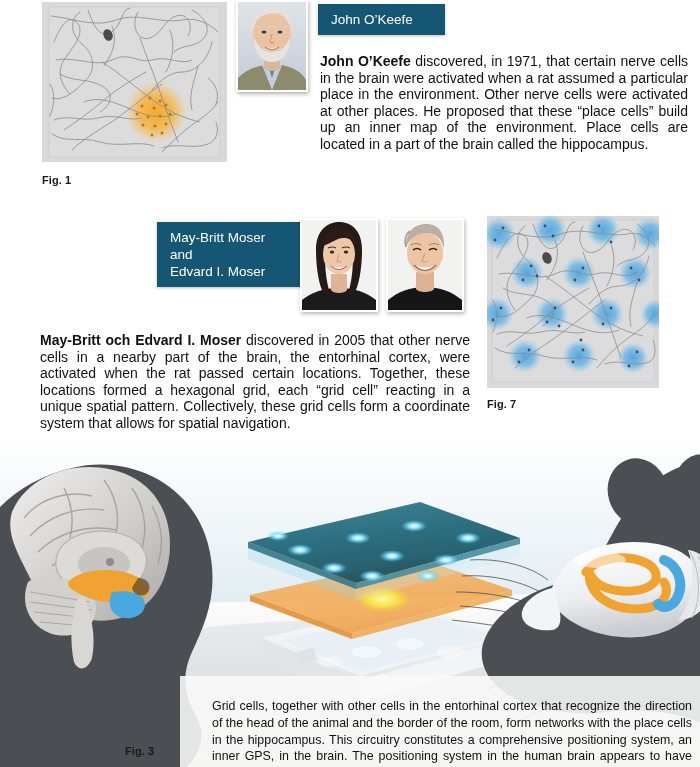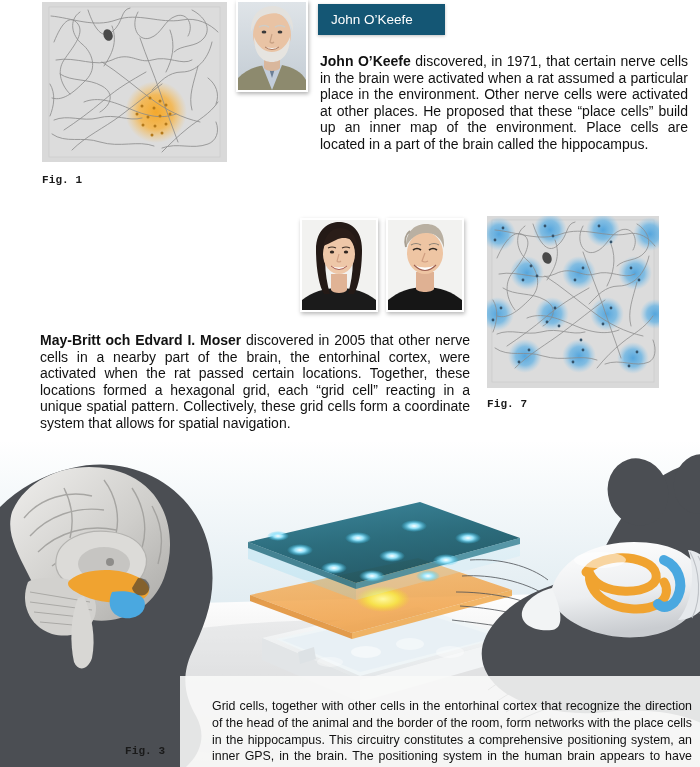--- a/index.html
+++ b/index.html
@@ -9,21 +9,21 @@
     background:#ffffff;
     font-family:"Liberation Sans", sans-serif;
     overflow:hidden;
     position:relative;
   }
   .page{position:relative;width:700px;height:767px;overflow:hidden;background:#fff;}
 
   
   .fig-caption{
     font-weight:bold;font-size:11px;color:#1a1a1a;
-    font-family:Liberation Mono, monospace;letter-spacing:.1px;
+    font-family:Liberation Sans, sans-serif;letter-spacing:.1px;
   }
   .name-banner{
     background:#145674;color:#ffffff;
     font-size:13.5px;line-height:17px;
     padding:7px 12px 7px 13px;
     font-family:"Liberation Sans", sans-serif;
     box-sizing:border-box;
     box-shadow:0 1px 3px rgba(0,0,0,.25);
   }
   .body-text{
@@ -187,20 +187,24 @@
 
     <p id="okeefe-para" class="body-text">
       <b>John O’Keefe</b><span> discovered, in 1971, that certain nerve cells in the brain were activated when a rat assumed a particular place in the environment. Other nerve cells were activated at other places. He proposed that these “place cells” build up an inner map of the environment. Place cells are located in a part of the brain called the hippocampus.</span>
     </p>
 
     <div id="fig1-cap" class="fig-caption">Fig. 1</div>
   </div>
 
   <div id="sec2">
 
+    <div id="moser-banner" class="name-banner">
+      <div>May-Britt Moser and</div>
+      <div>Edvard I. Moser</div>
+    </div>
 
     <div id="moser-p1" class="moser-portrait">
       <svg width="74" height="90" viewBox="0 0 74 90">
         <rect width="74" height="90" fill="#f2f2f0"></rect>
 
         <path d="M0 90 L0 80 C10 72,22 68,37 68 C52 68,64 72,74 80 L74 90 Z" fill="#1b1b1b"></path>
 
         <path d="M29 54 L29 70 C31 74,43 74,45 70 L45 54 Z" fill="#e0b395"></path>
 
         <path d="M14 30 C14 8,28 2,37 2 C47 2,60 8,60 30 C60 48,57 66,52 74 L46 74 C50 60,52 44,50 32 L24 32 C22 44,24 60,28 74 L22 74 C17 66,14 48,14 30 Z" fill="#241a16"></path>

